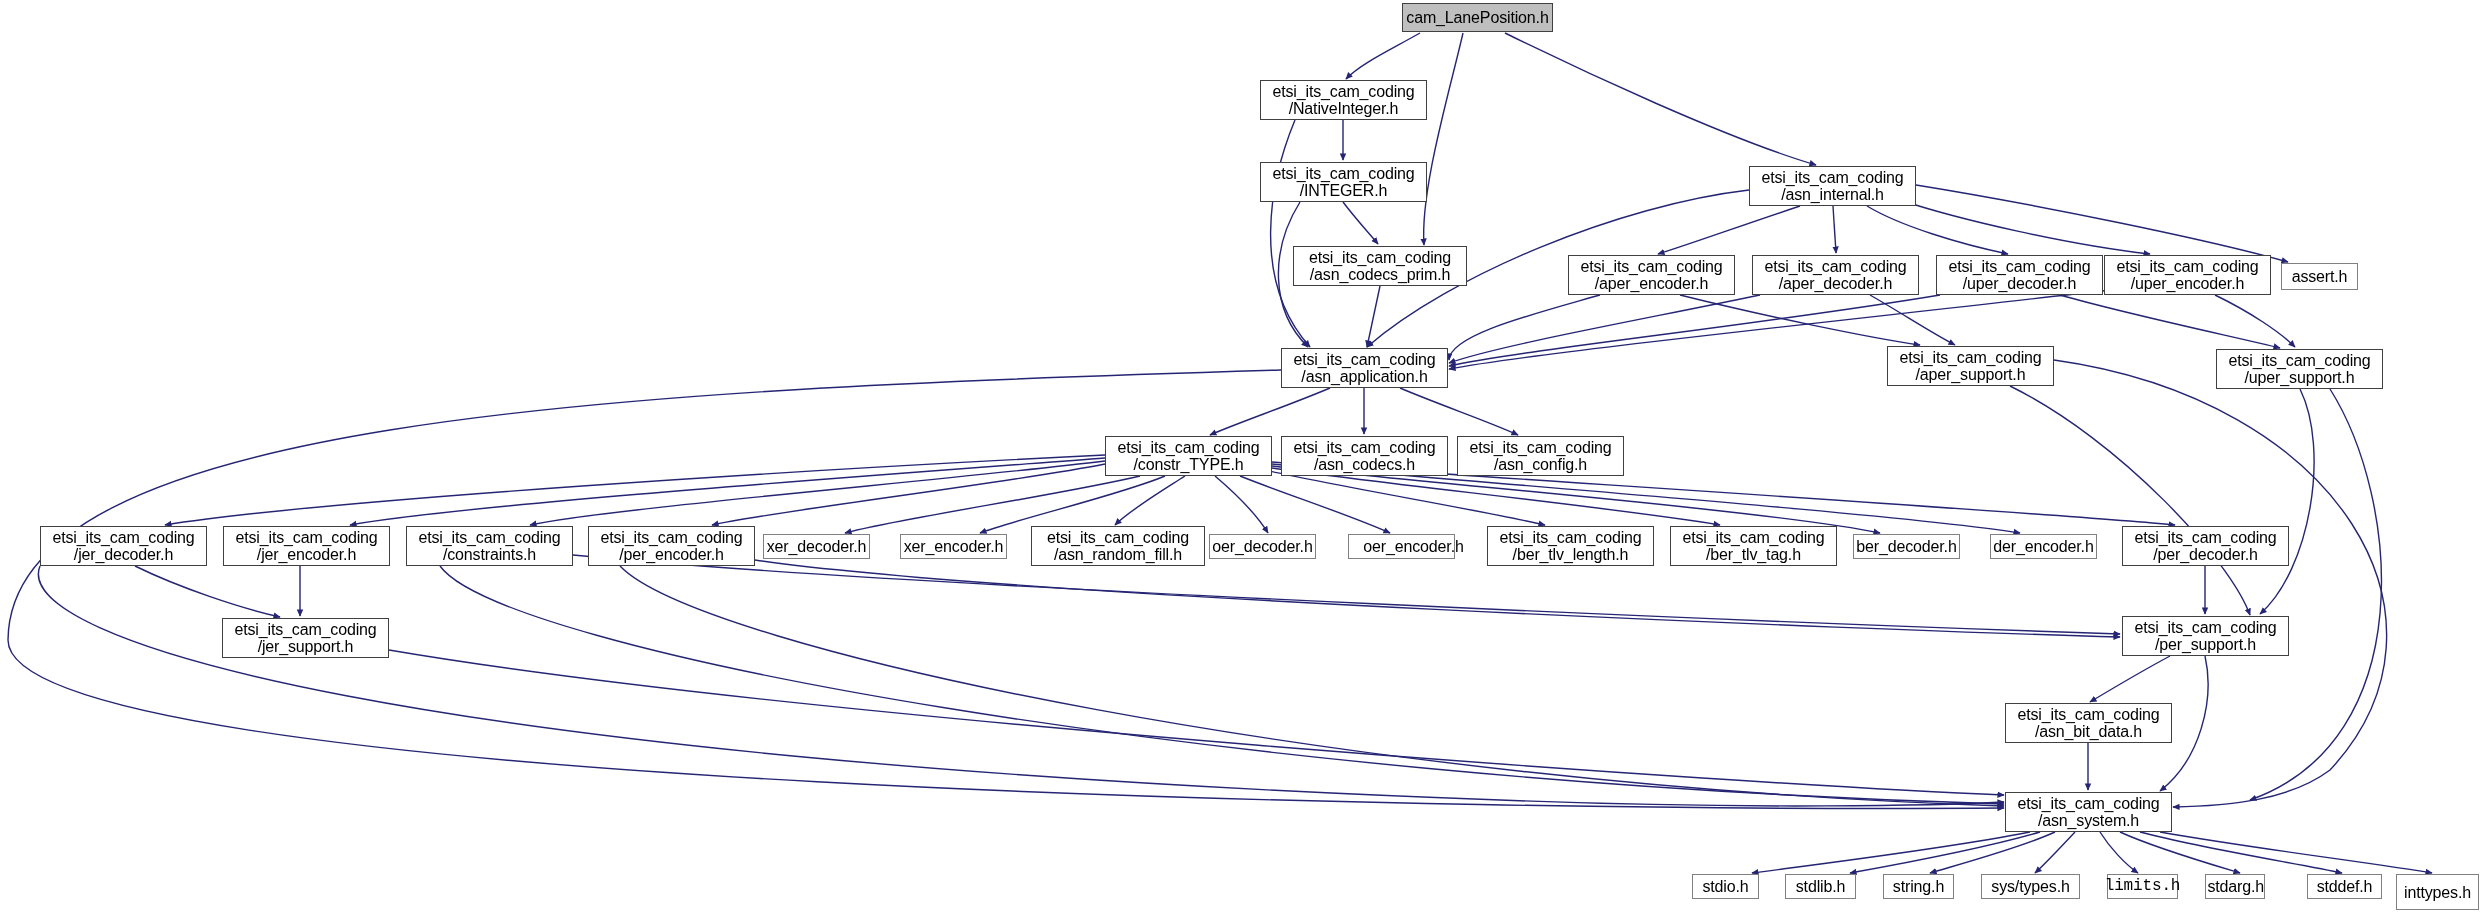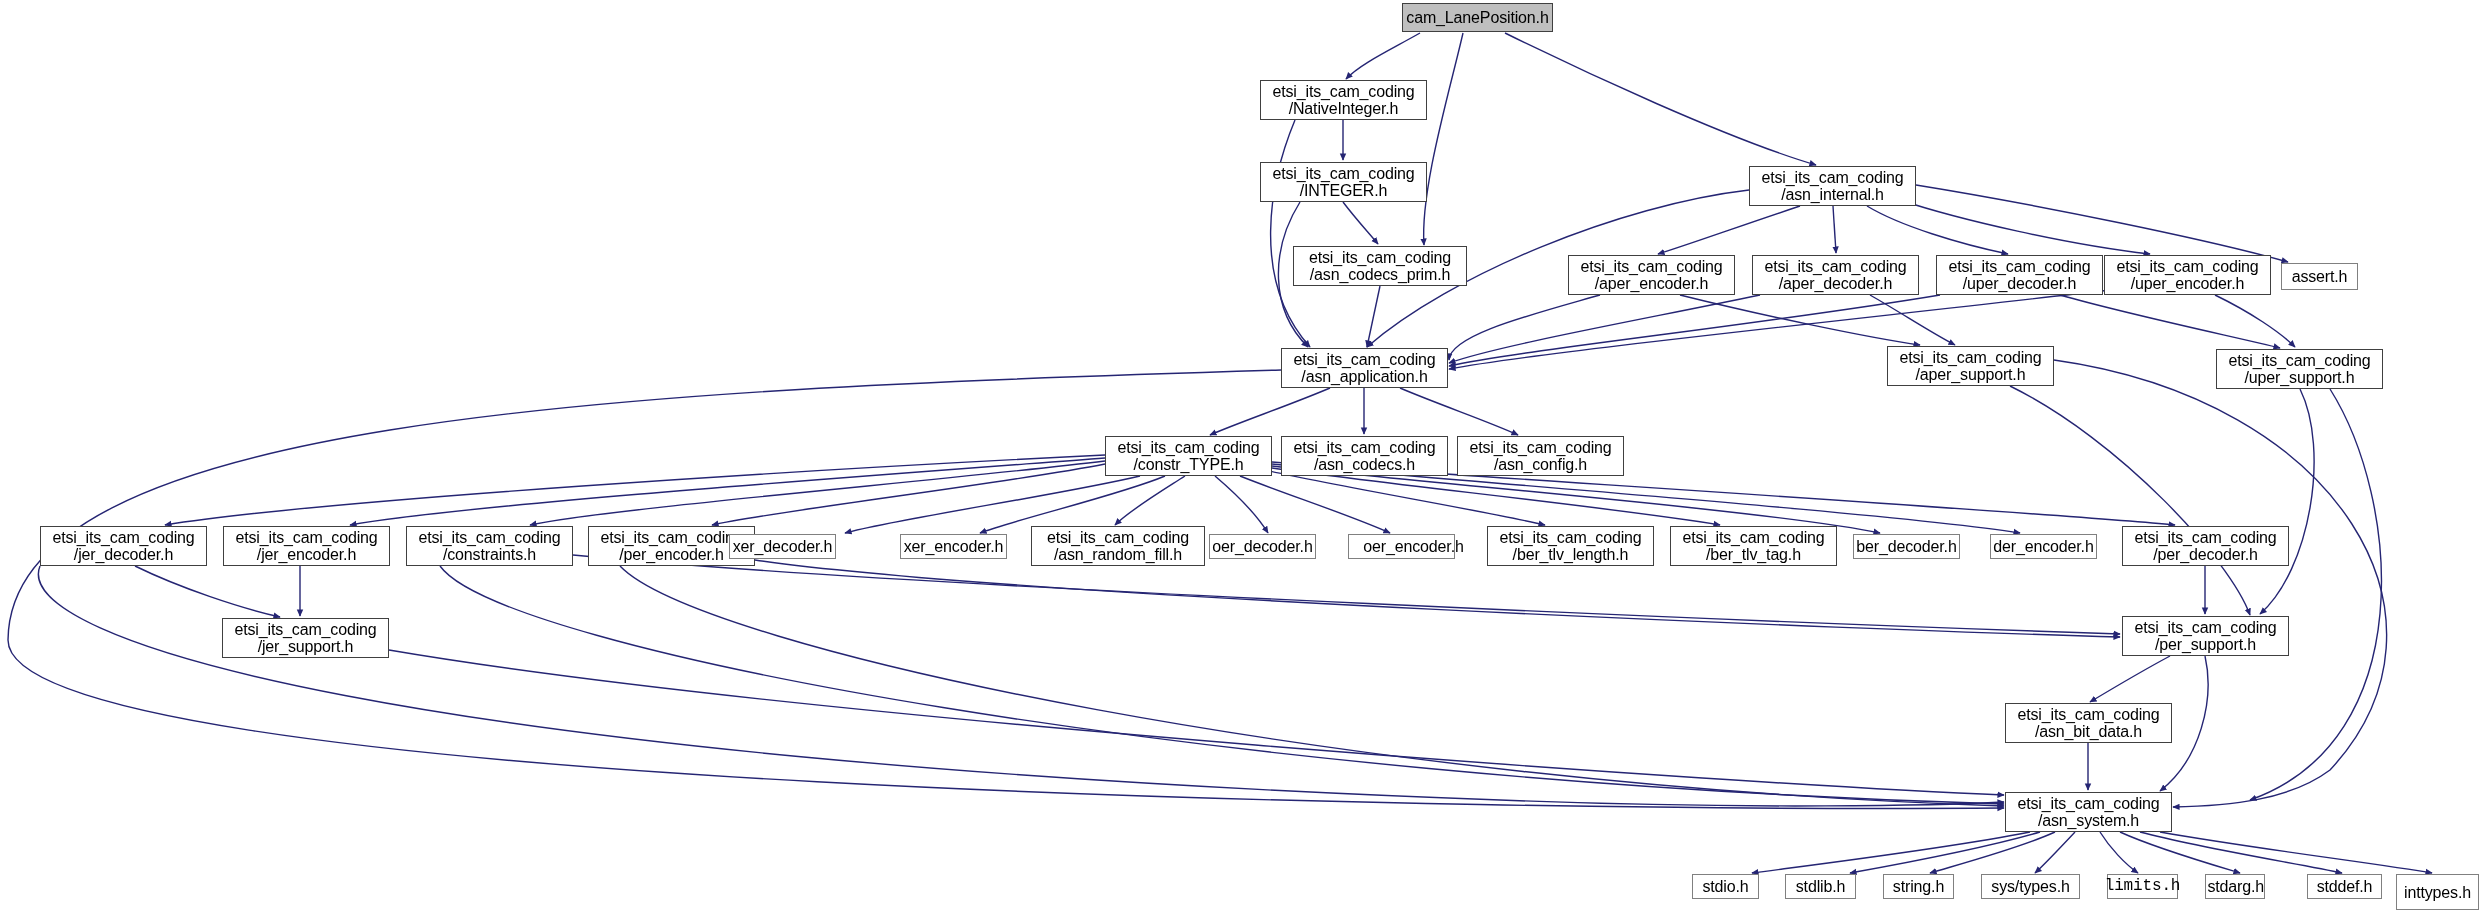--- a/index.html
+++ b/index.html
@@ -160,21 +160,21 @@
       <span class="l2">/jer_encoder.h</span>
     </div>
     <div class="node strong" style="left: 406px; top: 526px; width: 167px; height: 40px;">
       <span class="l1">etsi_its_cam_coding</span>
       <span class="l2">/constraints.h</span>
     </div>
     <div class="node strong" style="left: 588px; top: 526px; width: 167px; height: 40px;">
       <span class="l1">etsi_its_cam_coding</span>
       <span class="l2">/per_encoder.h</span>
     </div>
-    <div class="node " style="left: 729px; top: 534px; width: 107px; height: 25px;">
+    <div class="node " style="left: 763px; top: 534px; width: 107px; height: 25px;">
       <span class="l1">xer_decoder.h</span>
     </div>
     <div class="node " style="left: 900px; top: 534px; width: 107px; height: 25px;">
       <span class="l1">xer_encoder.h</span>
     </div>
     <div class="node strong" style="left: 1031px; top: 526px; width: 174px; height: 40px;">
       <span class="l1">etsi_its_cam_coding</span>
       <span class="l2">/asn_random_fill.h</span>
     </div>
     <div class="node " style="left: 1209px; top: 534px; width: 107px; height: 25px;">

